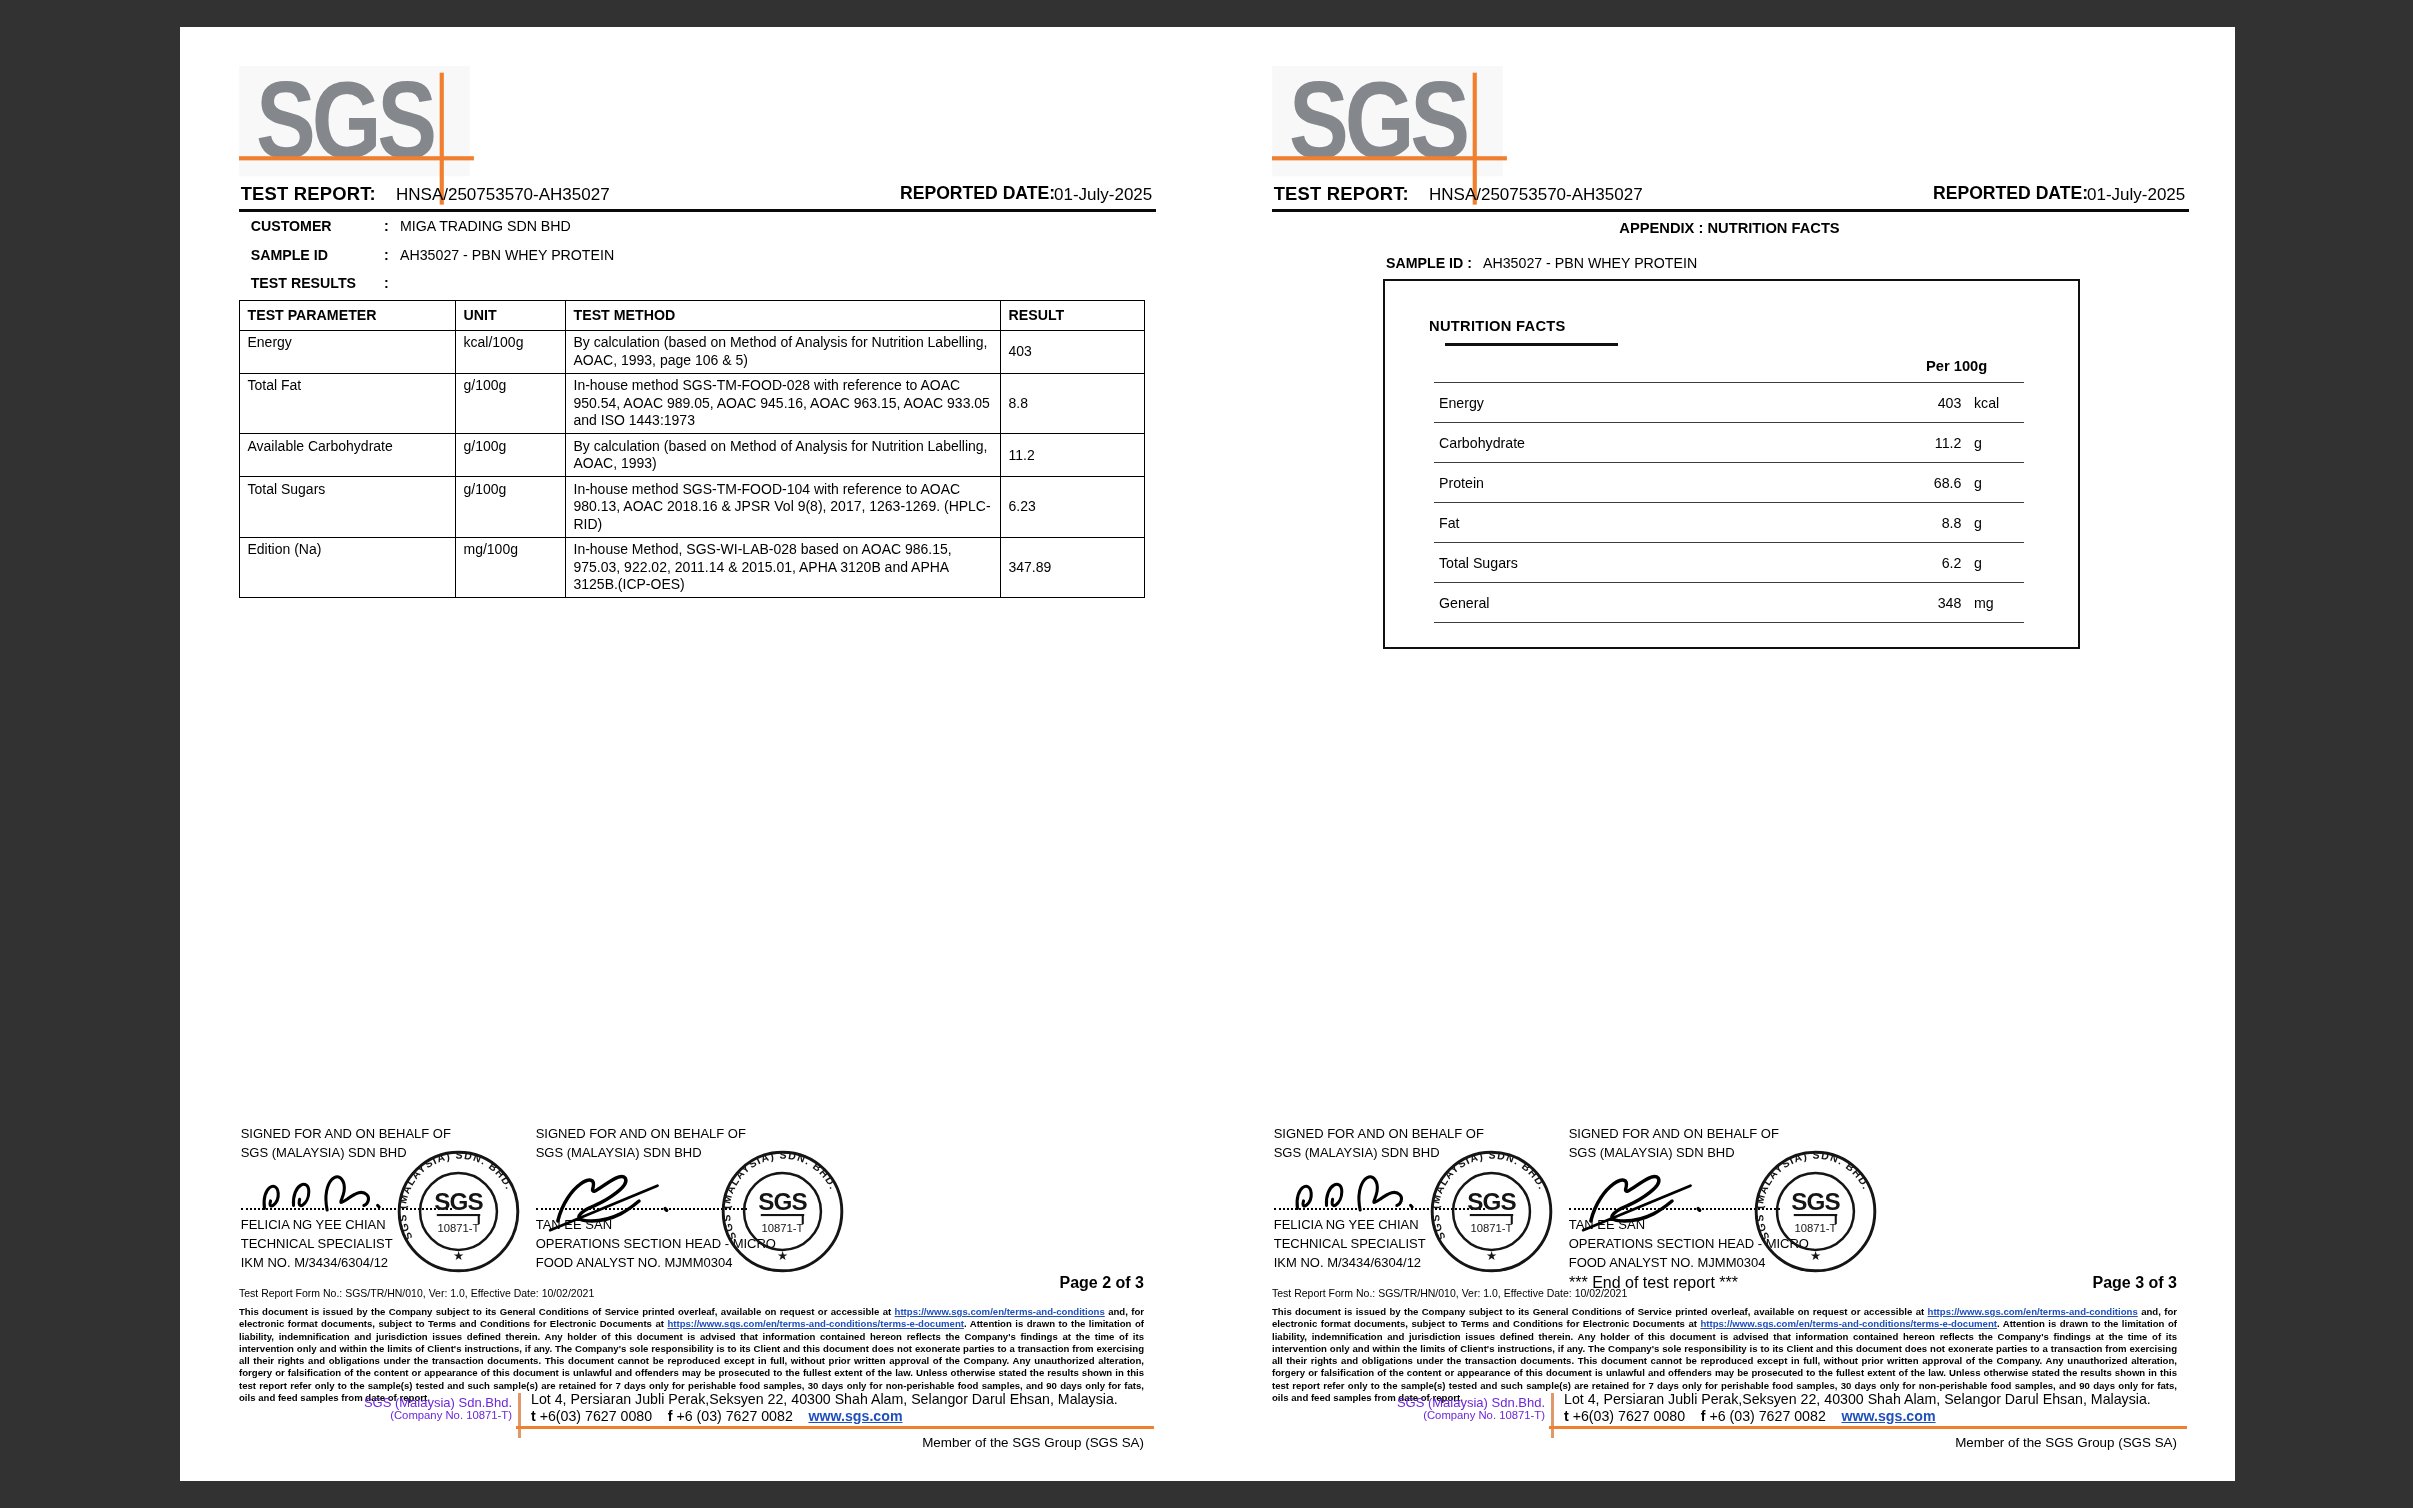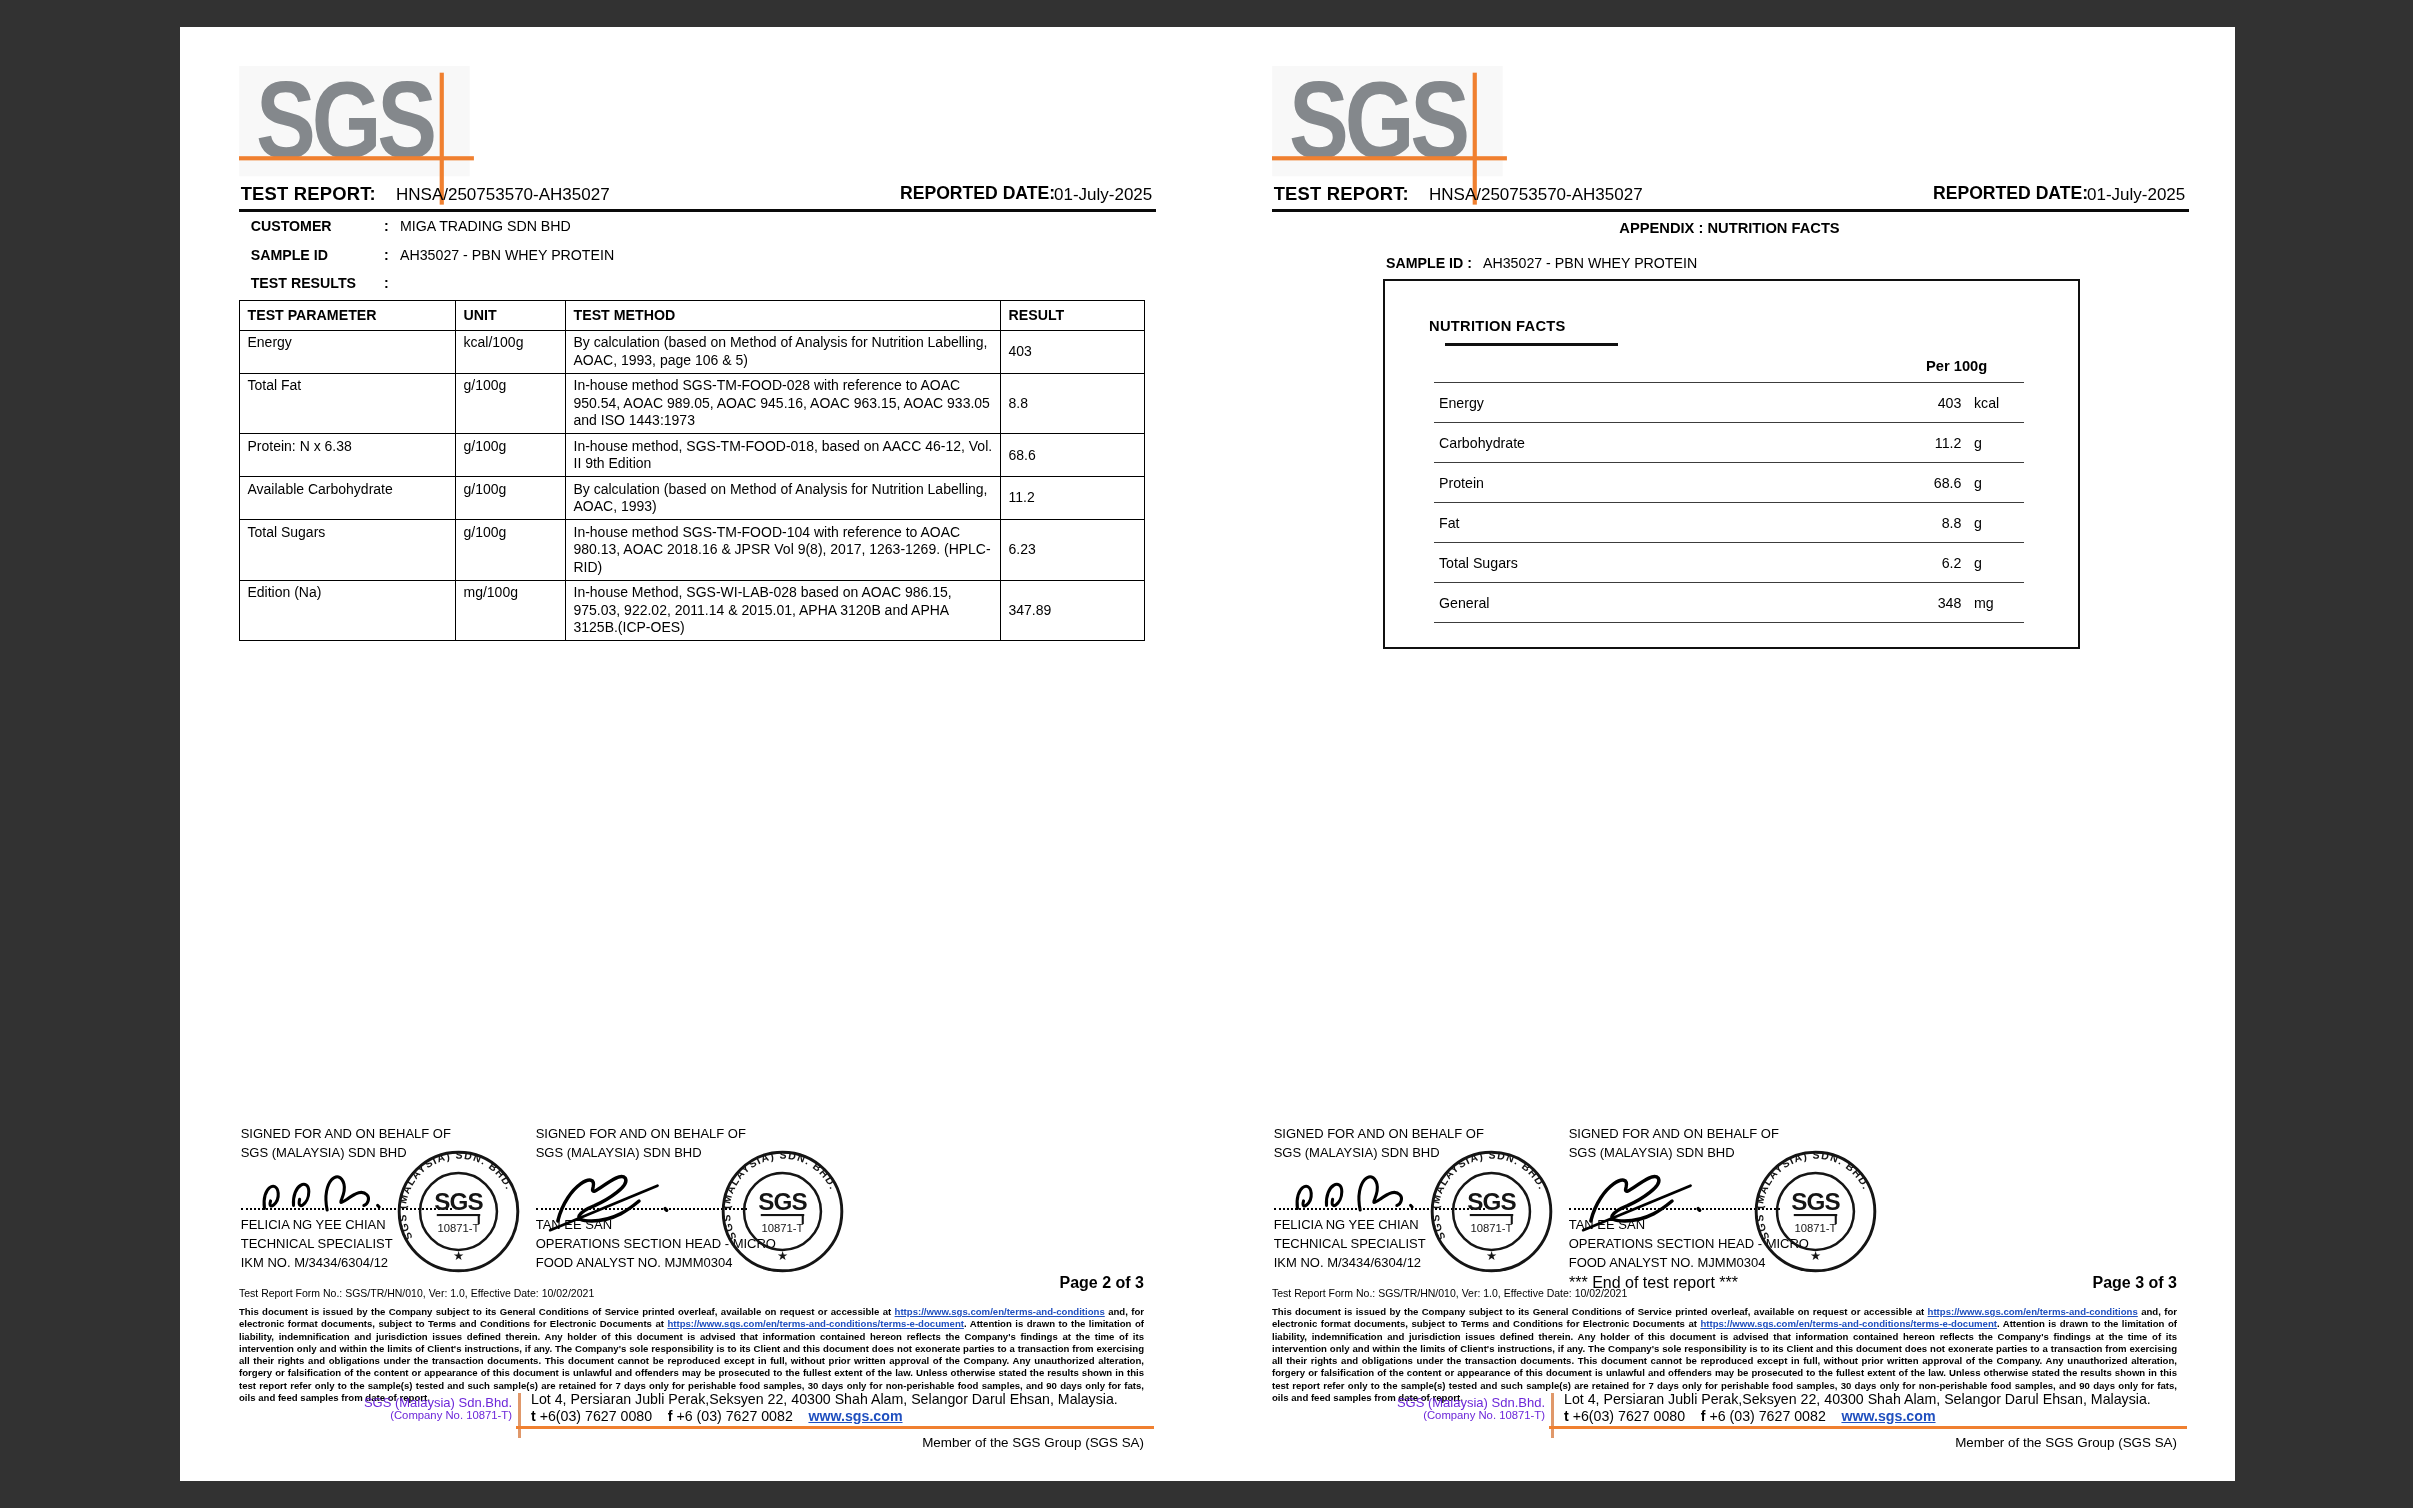--- a/index.html
+++ b/index.html
@@ -177,26 +177,20 @@
           <td>By calculation (based on Method of Analysis for Nutrition Labelling, AOAC, 1993, page 106 &amp; 5)</td>
           <td class="res">403</td>
         </tr>
         <tr>
           <td>Total Fat</td>
           <td>g/100g</td>
           <td>In-house method SGS-TM-FOOD-028 with reference to AOAC 950.54, AOAC 989.05, AOAC 945.16, AOAC 963.15, AOAC 933.05 and ISO 1443:1973</td>
           <td class="res">8.8</td>
         </tr>
         <tr>
-          <td>Protein: N x 6.38</td>
-          <td>g/100g</td>
-          <td>In-house method, SGS-TM-FOOD-018, based on AACC 46-12, Vol. II 9th Edition</td>
-          <td class="res">68.6</td>
-        </tr>
-        <tr>
           <td>Available Carbohydrate</td>
           <td>g/100g</td>
           <td>By calculation (based on Method of Analysis for Nutrition Labelling, AOAC, 1993)</td>
           <td class="res">11.2</td>
         </tr>
         <tr>
           <td>Total Sugars</td>
           <td>g/100g</td>
           <td>In-house method SGS-TM-FOOD-104 with reference to AOAC 980.13, AOAC 2018.16 &amp; JPSR Vol 9(8), 2017, 1263-1269. (HPLC-RID)</td>
           <td class="res">6.23</td>

